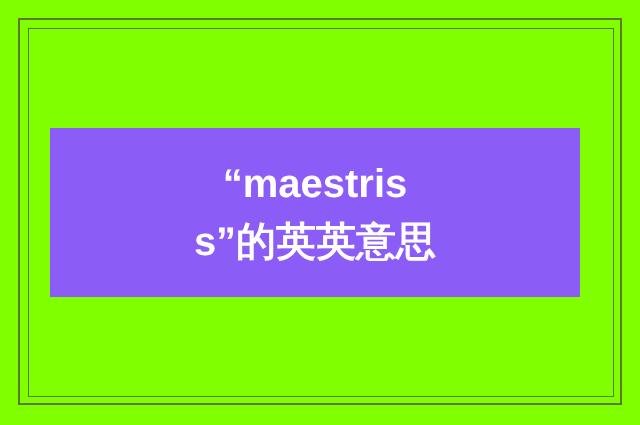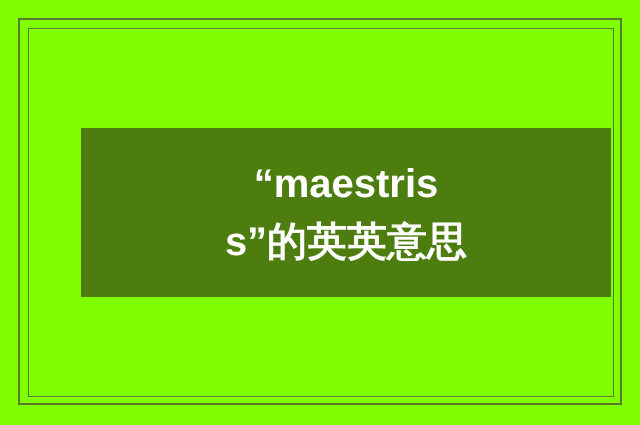--- a/index.html
+++ b/index.html
@@ -46,25 +46,25 @@
     top: 28px;
     right: 26px;
     bottom: 28px;
     border-color: #5c7a2b;
     border-width: 1px;
   }
 
   
   #text-panel {
     position: absolute;
-    left: 81px;
+    left: 50px;
     top: 128px;
     width: 530px;
     height: 169px;
-    background: #4d7c0f;
+    background: #8b5cf6;
     display: flex;
     align-items: center;
     justify-content: center;
     box-sizing: border-box;
     padding: 0 48px;
   }
 
   #headline {
     margin: 0;
     color: #ffffff;

